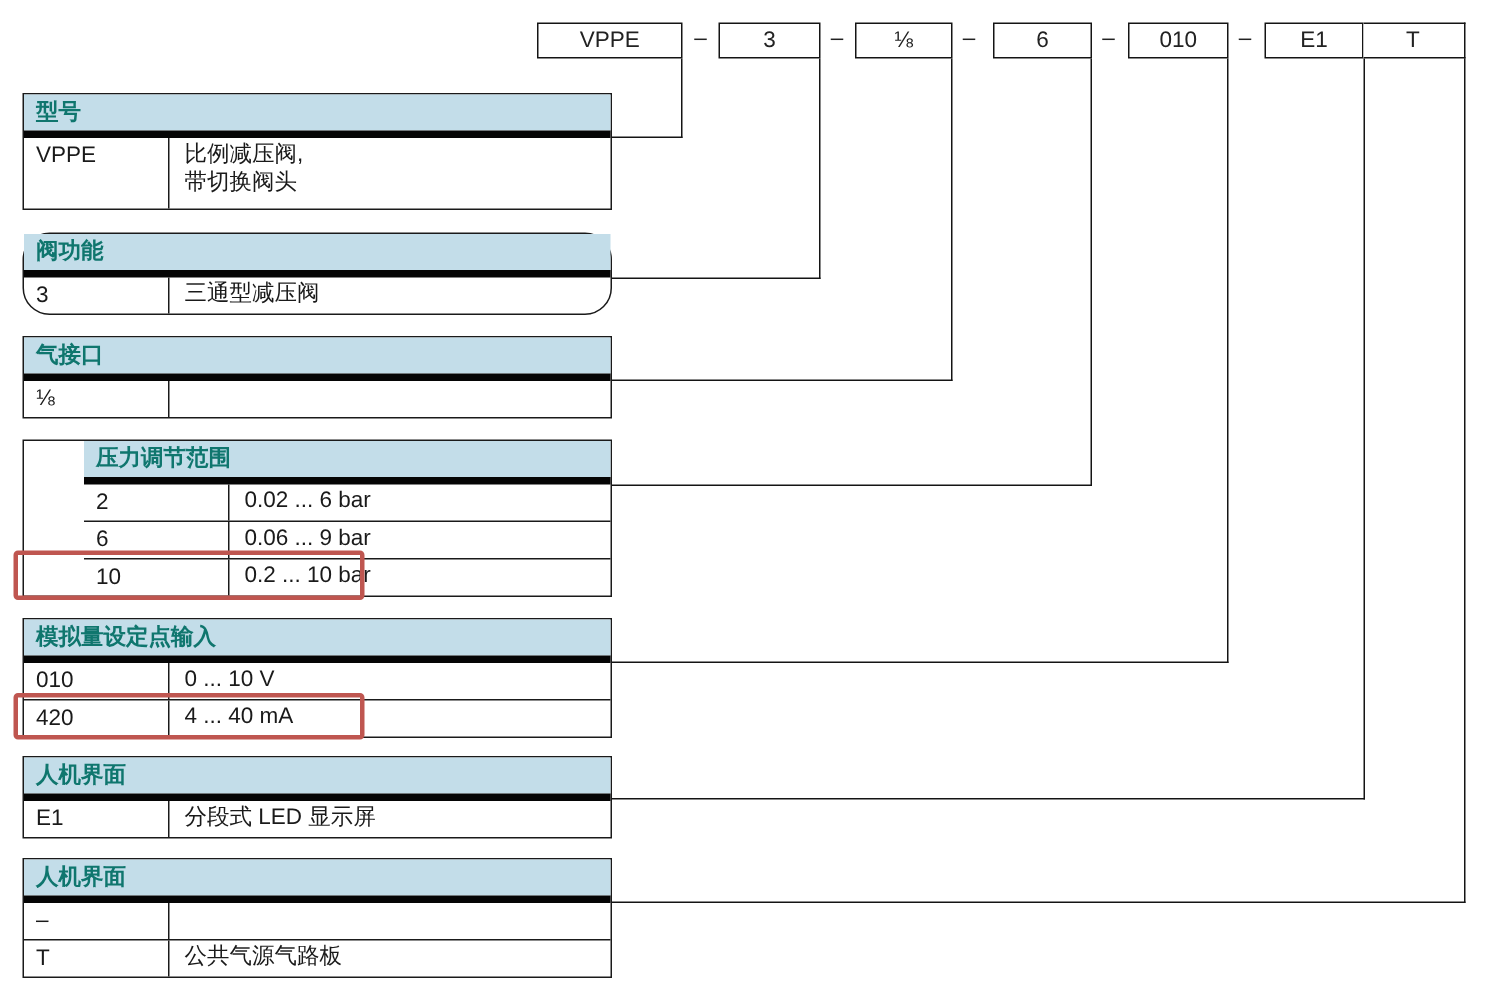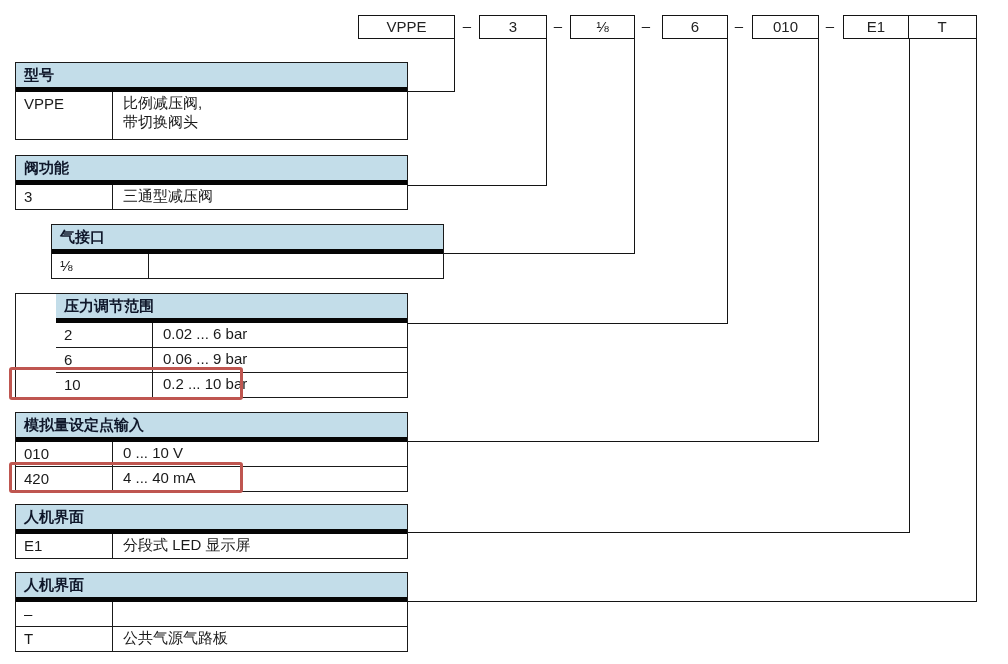--- a/index.html
+++ b/index.html
@@ -24,21 +24,21 @@
     position:absolute;left:407px;top:39px;box-sizing:border-box;
     border-right:1.5px solid #141414;border-bottom:1.5px solid #141414;
   }
   
   .tbl{
     position:absolute;left:15px;width:393px;box-sizing:border-box;
     border:1px solid #1a1a1a;background:#fff;
   }
   .tbl-header{
     height:24px;line-height:24px;padding-left:8px;
-    font-weight:bold;font-size:15px;color:#0f172a;
+    font-weight:bold;font-size:15px;color:#0f766e;
     background:#c3dde9;
   }
   .tbl-thick{height:5px;background:#050505;}
   .tbl-row{display:flex;font-size:15px;}
   .tbl-row + .tbl-row{border-top:1px solid #1a1a1a;}
   .cell-code{
     width:97px;box-sizing:border-box;flex:none;
     border-right:1px solid #1a1a1a;
     padding:1px 4px 1px 8px;line-height:22px;
   }
@@ -82,30 +82,30 @@
 <div class="tbl" style="top:62px;">
   <div class="tbl-header">型号</div>
   <div class="tbl-thick"></div>
   <div class="tbl-row" style="height:47px;">
     <div class="cell-code">VPPE</div>
     <div class="cell-desc">比例减压阀,
 带切换阀头</div>
   </div>
 </div>
 
-<div class="tbl" style="top:155px;">
+<div class="tbl" style="top:155px;border-radius:18px;">
   <div class="tbl-header">阀功能</div>
   <div class="tbl-thick"></div>
   <div class="tbl-row row-h">
     <div class="cell-code">3</div>
     <div class="cell-desc">三通型减压阀</div>
   </div>
 </div>
 
-<div class="tbl" style="top:224px;margin-left:36px;">
+<div class="tbl" style="top:224px;">
   <div class="tbl-header">气接口</div>
   <div class="tbl-thick"></div>
   <div class="tbl-row row-h">
     <div class="cell-code">⅛</div>
   </div>
 </div>
 
 <div class="tbl" style="top:293px;padding-left:40px;">
   <div class="tbl-header">压力调节范围</div>
   <div class="tbl-thick"></div>

